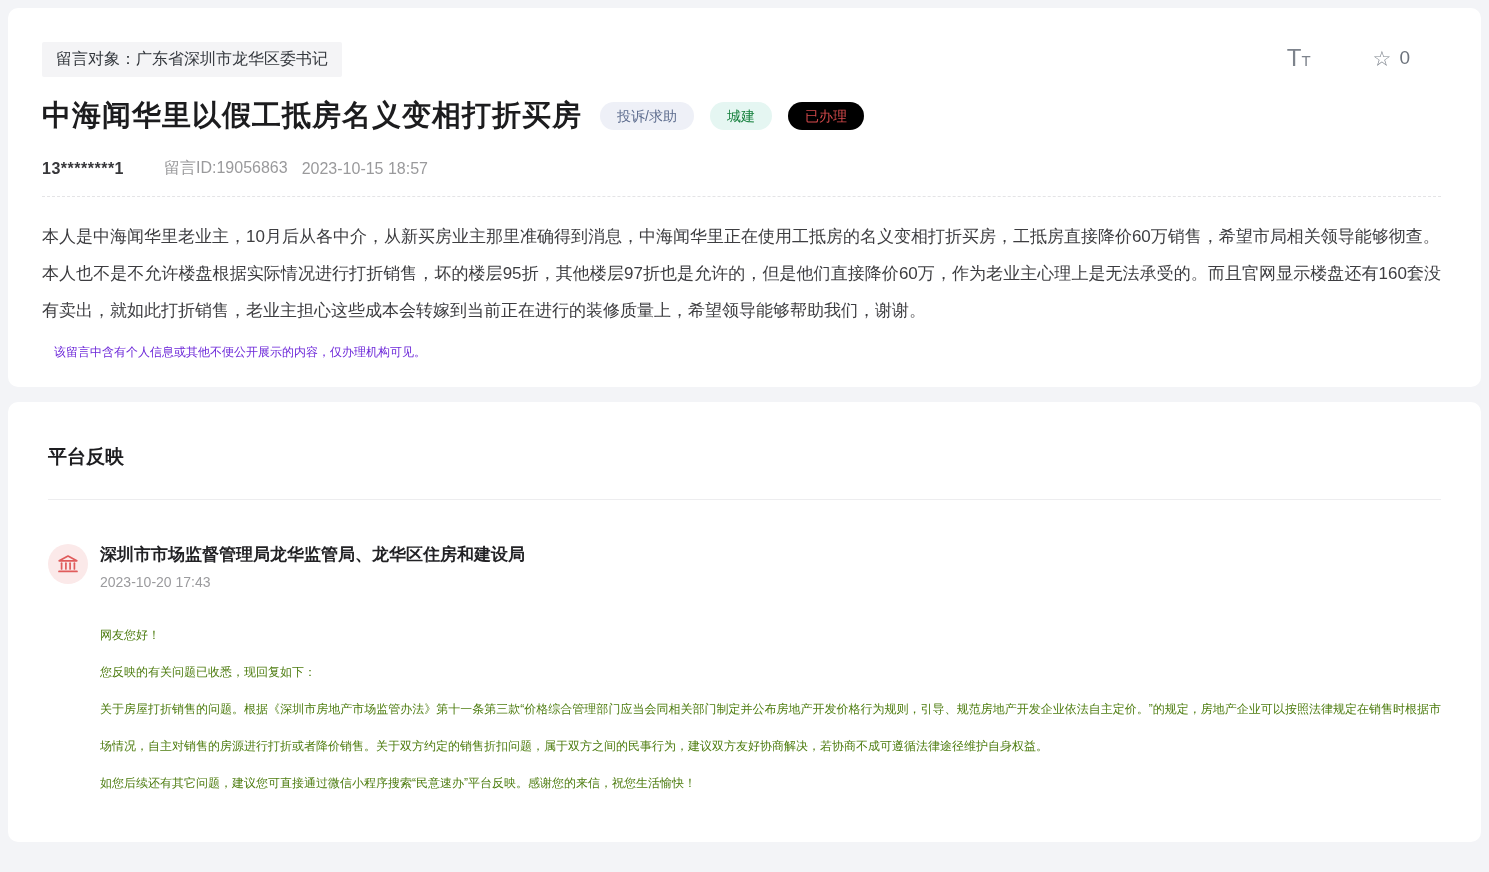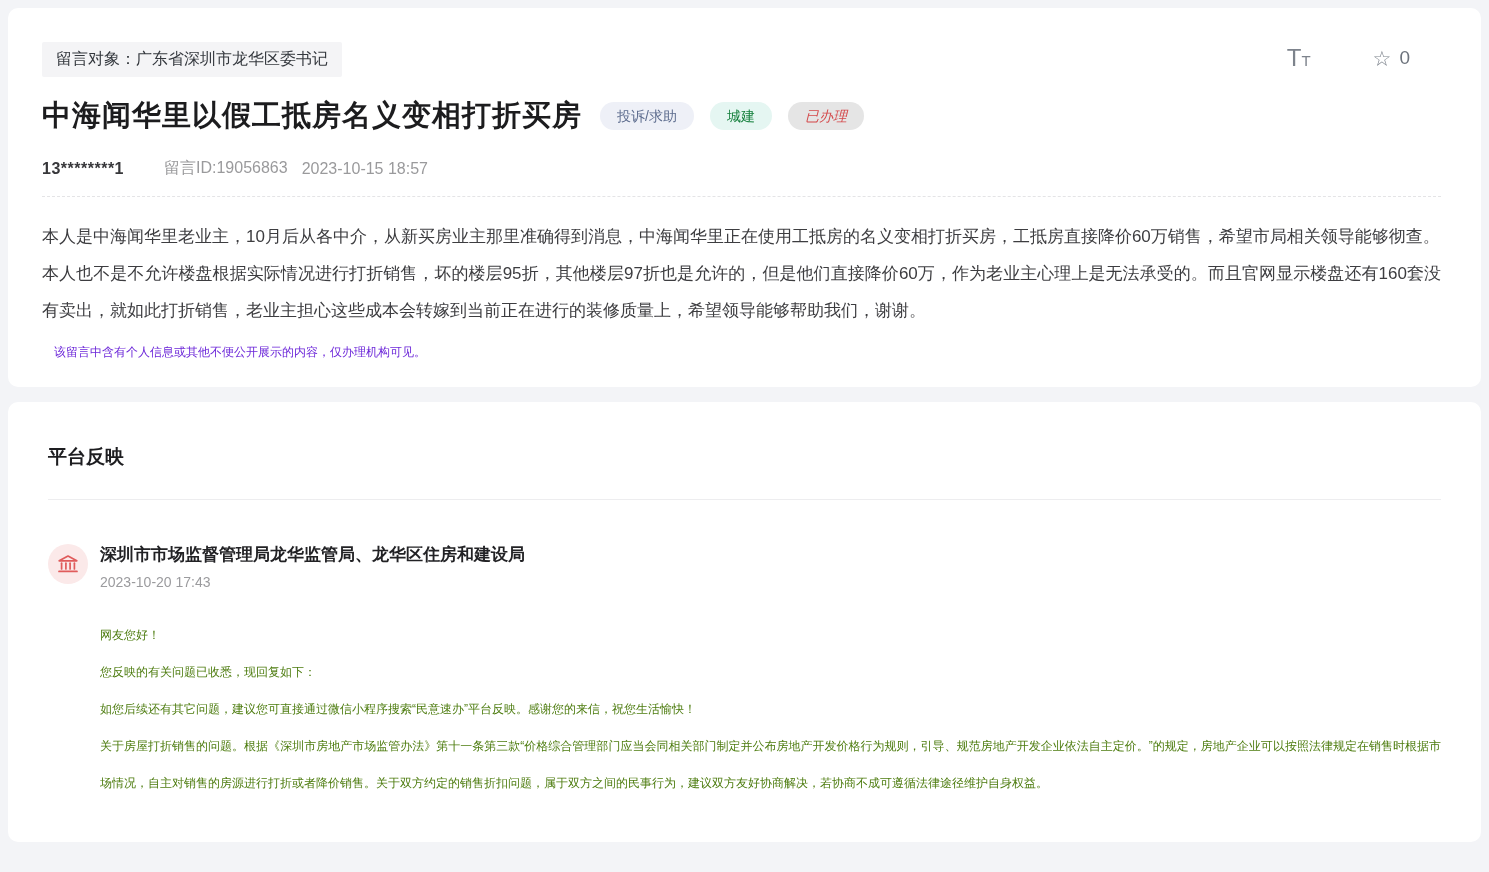--- a/index.html
+++ b/index.html
@@ -37,21 +37,21 @@
   .title-row h1 {
     margin:0; font-size:29px; font-weight:700;
     color:#1c1c1e; letter-spacing:1px; line-height:1.15;
   }
   .tag {
     font-size:14px; padding:5px 17px; border-radius:16px;
     white-space:nowrap; line-height:1.3;
   }
   .tag-type   { background:#eef0f7; color:#5d6c8e; margin-left:18px; }
   .tag-domain { background:#e5f6f2; color:#15803d; margin-left:16px; }
-  .tag-status { background:#e5e5e5; color:#d4494b; margin-left:16px;font-style:italic; }
+  .tag-status { background:#000000; color:#d4494b; margin-left:16px; }
   .meta-row { display:flex; align-items:center; margin-top:26px; font-size:16px; color:#9a9a9c; }
   .user { color:#37373a; font-weight:700; margin-right:40px; letter-spacing:0.5px; }
   .meta-id { margin-right:14px; }
   .dashed-divider { border-top:1px dashed #e4e4e6; margin-top:17px; }
   .message-body { margin-top:21px; font-size:17px; line-height:37px; color:#3d3d40; text-align:justify; }
   .message-body p { margin:0; }
   .privacy-note { margin:15px 12px 0; font-size:12px; color:#6d28d9; }
   
   .reply-card { margin-top:15px; padding:42px 40px 40px 40px; min-height:330px; }
   .reply-card h2 { margin:0; font-size:19px; font-weight:700; color:#1d1d20; }
@@ -130,20 +130,20 @@
         </svg>
       </div>
 
       <div class="reply-main">
         <div class="agency-name">深圳市市场监督管理局龙华监管局、龙华区住房和建设局</div>
         <div class="reply-date">2023-10-20 17:43</div>
 
         <div class="reply-body">
           <p>网友您好！</p>
           <p>您反映的有关问题已收悉，现回复如下：</p>
+          <p>关于房屋打折销售的问题。根据《深圳市房地产市场监管办法》第十一条第三款“价格综合管理部门应当会同相关部门制定并公布房地产开发价格行为规则，引导、规范房地产开发企业依法自主定价。”的规定，房地产企业可以按照法律规定在销售时根据市场情况，自主对销售的房源进行打折或者降价销售。关于双方约定的销售折扣问题，属于双方之间的民事行为，建议双方友好协商解决，若协商不成可遵循法律途径维护自身权益。</p>
           <p>如您后续还有其它问题，建议您可直接通过微信小程序搜索“民意速办”平台反映。感谢您的来信，祝您生活愉快！</p>
-          <p>关于房屋打折销售的问题。根据《深圳市房地产市场监管办法》第十一条第三款“价格综合管理部门应当会同相关部门制定并公布房地产开发价格行为规则，引导、规范房地产开发企业依法自主定价。”的规定，房地产企业可以按照法律规定在销售时根据市场情况，自主对销售的房源进行打折或者降价销售。关于双方约定的销售折扣问题，属于双方之间的民事行为，建议双方友好协商解决，若协商不成可遵循法律途径维护自身权益。</p>
         </div>
       </div>
     </div>
   </section>
 
 </div>
 
 </body></html>

